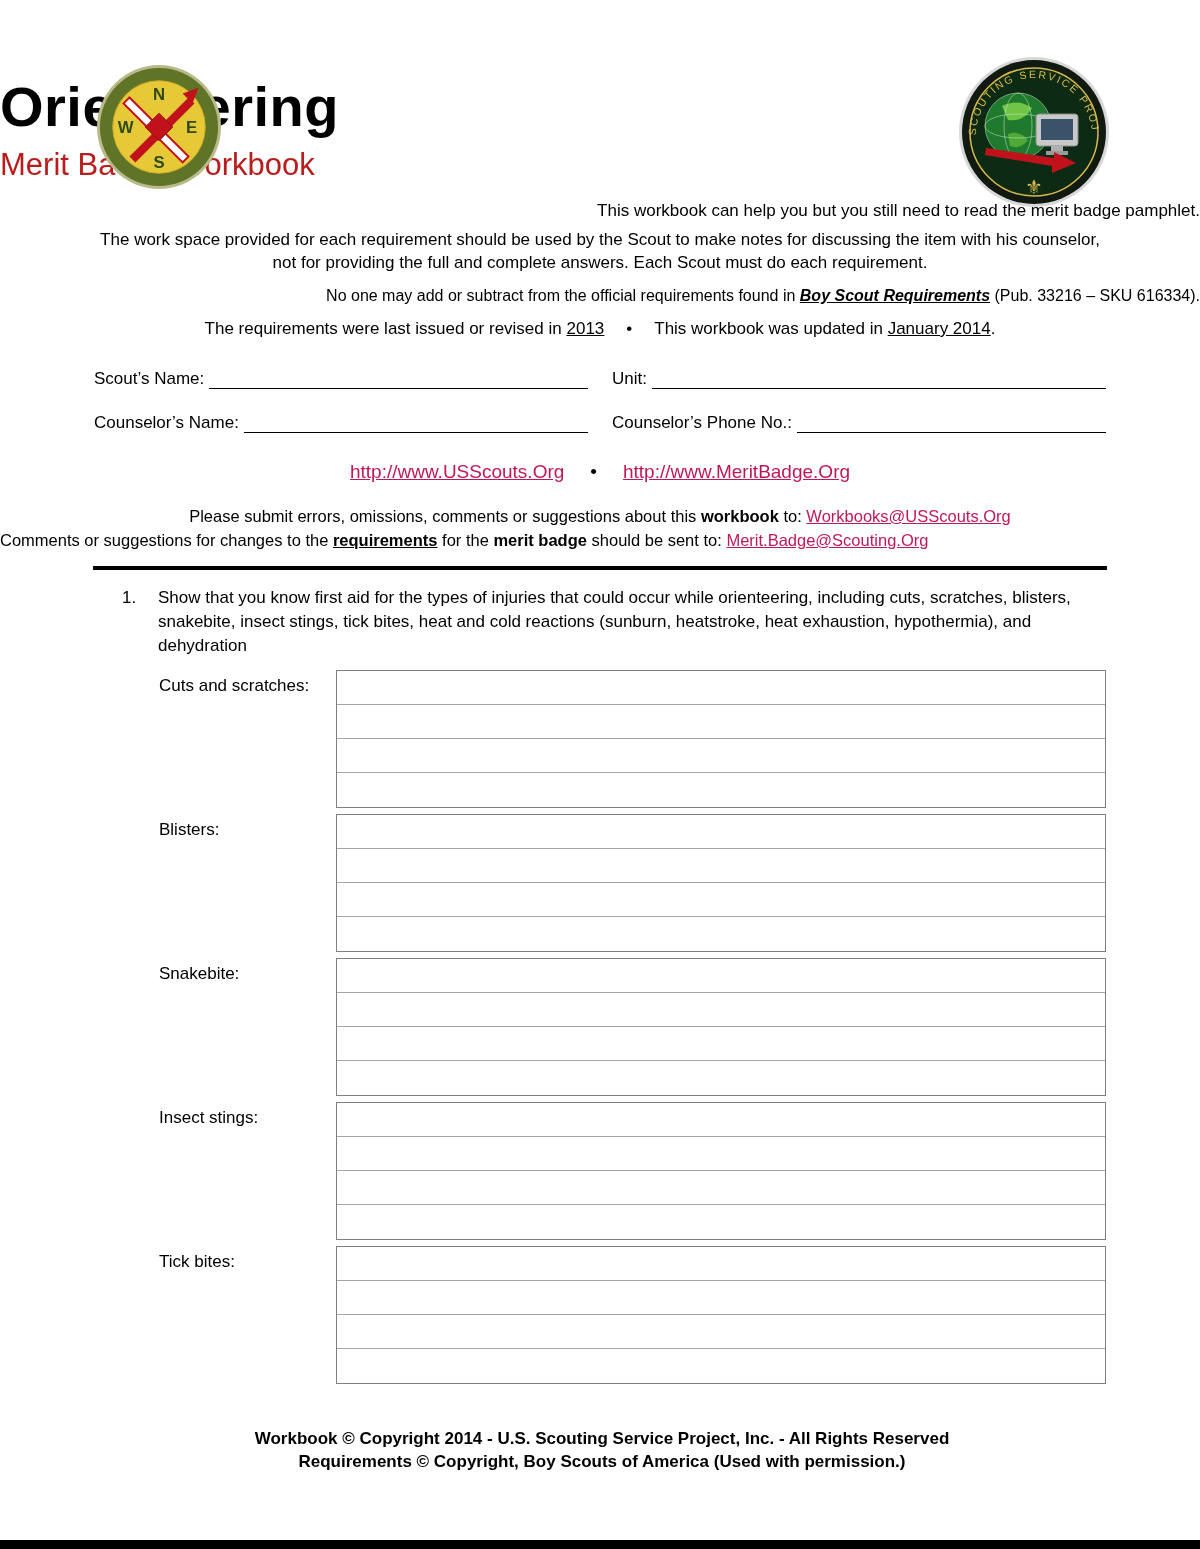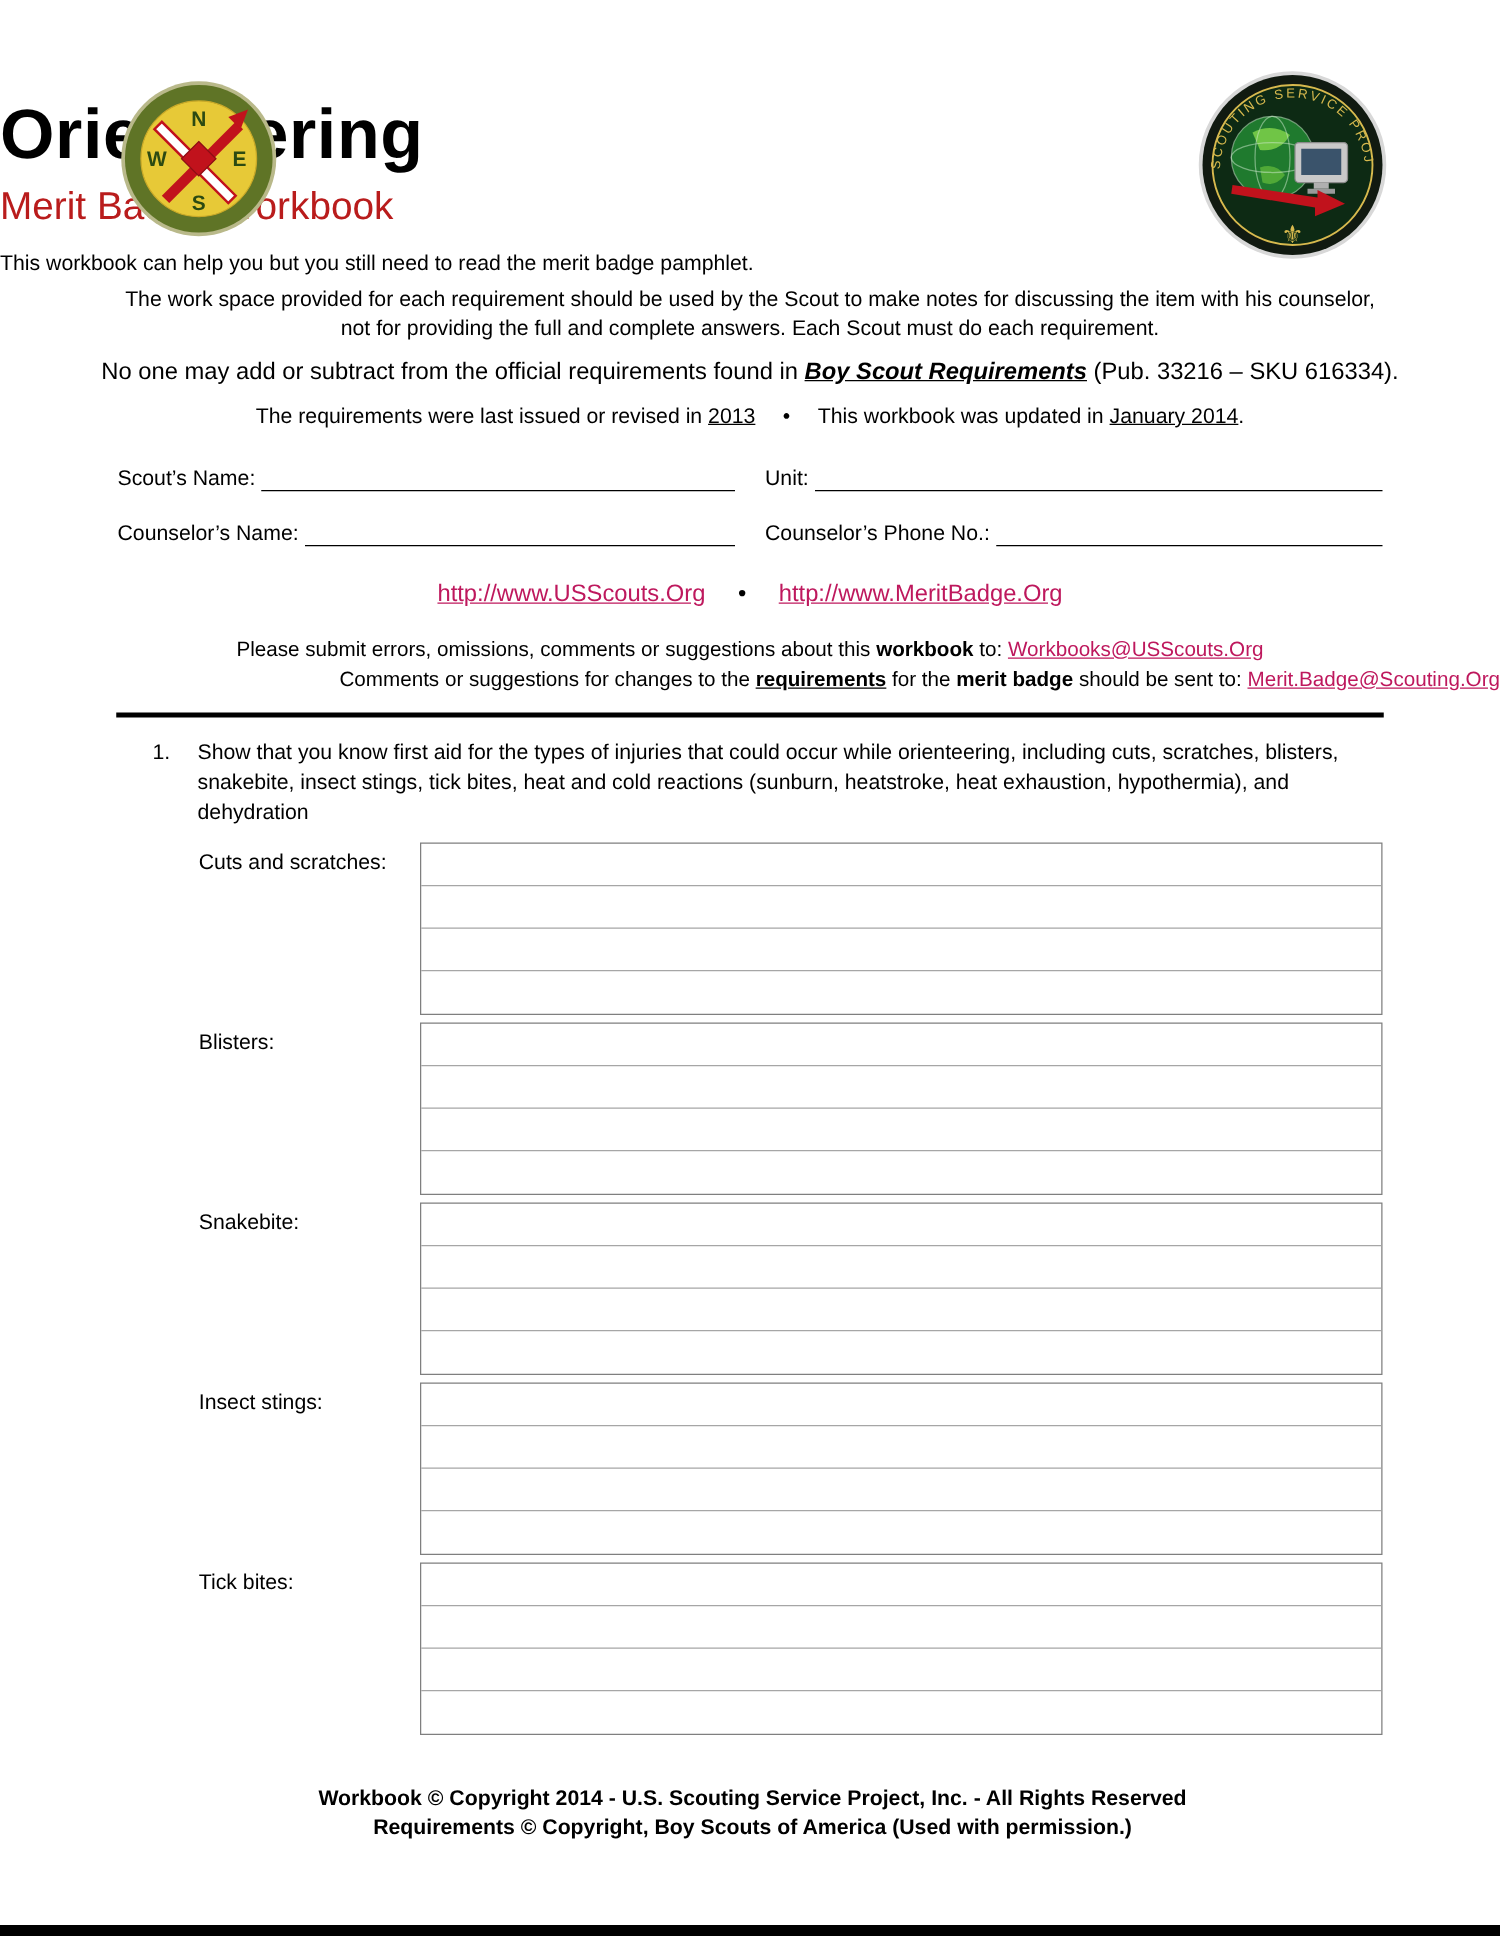--- a/index.html
+++ b/index.html
@@ -10,39 +10,39 @@
     font-family:"Liberation Sans", sans-serif;
     margin:0 auto;
   }
   
   .badge-left { position:absolute; left:96px; top:64px; width:126px; height:126px; }
   .logo-right { position:absolute; left:958px; top:56px; width:152px; height:152px; }
   .title-block { text-align:left; padding-top:74px; }
   .title-block h1 { margin:0; font-size:56px; font-weight:bold; letter-spacing:0.5px; }
   .title-block h2 { margin:8px 0 0 0; font-size:31px; font-weight:400; color:#b91c1c; }
   
-  .intro1 { margin:18px auto 0; text-align:left; font-size:17px; }
+  .intro1 { margin:18px auto 0; text-align:right; font-size:17px; }
   .intro2 { width:1012px; margin:8px auto 0; text-align:center; font-size:17px; line-height:1.35; }
-  .intro3 { margin:12px auto 0; text-align:center; font-size:19px; }
+  .intro3 { margin:12px auto 0; text-align:right; font-size:16px; }
   .intro4 { margin:14px auto 0; text-align:center; font-size:17px; }
   .bi-u { font-weight:bold; font-style:italic; text-decoration:underline; }
   .u { text-decoration:underline; }
   .dotgap { display:inline-block; margin:0 22px; }
   
   .form-rows { width:1012px; margin:30px auto 0; }
   .form-row { display:flex; gap:24px; margin-bottom:24px; }
   .form-cell { flex:1; display:flex; align-items:flex-end; font-size:17px; }
   .flabel { white-space:nowrap; }
   .fill-line { flex:1; border-bottom:1px solid #000; height:16px; margin-left:5px; }
   
   .sites { text-align:center; margin:28px auto 0; font-size:19px; }
   .sites .dotgap { margin:0 26px; color:#000; }
   a.link { color:#be185d; text-decoration:underline; cursor:pointer; }
   .submit-line { text-align:center; margin:24px auto 0; font-size:16.5px; }
-  .comments-line { text-align:right; margin:5px auto 0; font-size:16.5px; }
+  .comments-line { text-align:left; margin:5px auto 0; font-size:16.5px; }
   .b { font-weight:bold; }
   .b-u { font-weight:bold; text-decoration:underline; }
   
   .rule { width:1014px; margin:16px auto 0; height:4px; background:#000; }
   
   .req { display:flex; width:1012px; margin:16px auto 0; font-size:17px; line-height:1.42; }
   .req-num { width:64px; padding-left:28px; flex:none; }
   .req-text { flex:1; }
   
   .answers { width:1012px; margin:12px auto 0; }

